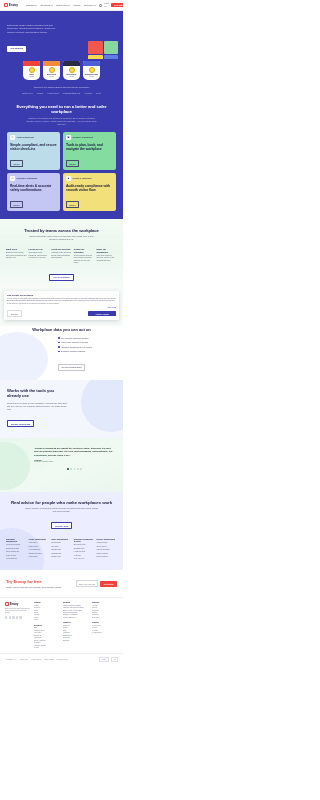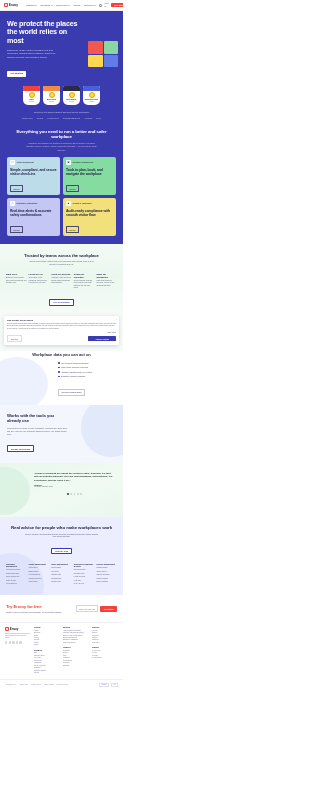--- a/index.html
+++ b/index.html
@@ -323,21 +323,20 @@
         </span>
     </div>
     <div class="nav-right">
       <span class="nav-globe"></span>
       <span class="nav-login">Log in</span>
       <span class="nav-cta">Get started</span>
     </div>
   </div>
 
   <div class="hero">
-    <h1>We protect the places the world relies on most</h1>
     <p>Enterprise-grade visitor management and workplace management platform, trusted by modern security and facilities teams.</p>
     <span class="hero-btn">Get started</span>
     <div class="hero-art">
       <div class="ha1"></div>
       <div class="ha2"></div>
       <div class="ha3"></div>
       <div class="ha4"></div>
     </div>
   </div>
 

